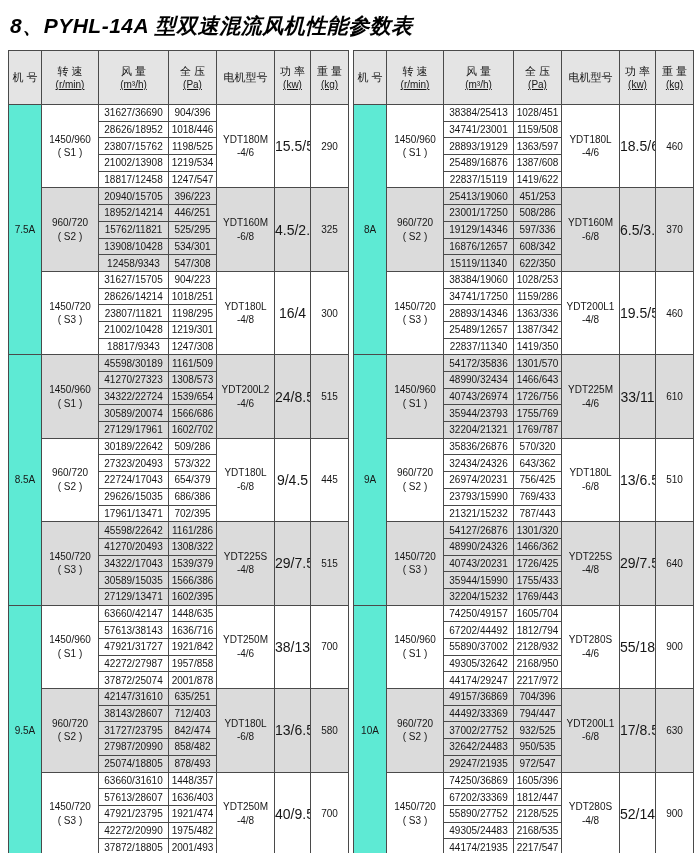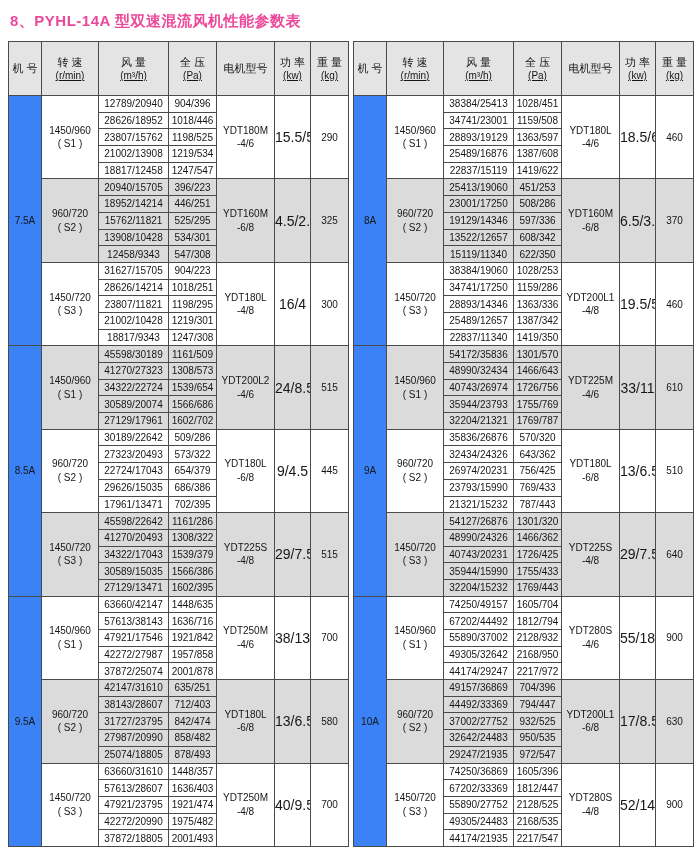--- a/index.html
+++ b/index.html
@@ -3,40 +3,40 @@
 <meta charset="utf-8">
 <style>
   html,body { margin:0; padding:0; background:#ffffff; }
   body {
     width:700px; height:853px; overflow:hidden;
     font-family:"Liberation Sans","DejaVu Sans",sans-serif;
     color:#161616;
   }
   .page { padding:8px 0 0 8px; }
   .title {
-    font-size:15px; font-weight:bold; margin:4px 0 10px 2px;
-    letter-spacing:0.5px; color:#ec4899;
+    font-size:21px; font-weight:bold; margin:4px 0 10px 2px;
+    letter-spacing:0.5px; color:#000000;font-style:italic;
   }
   .tables { display:flex; gap:4px; }
   table.fan-table {
     border-collapse:collapse; table-layout:fixed; width:340px;
     background:#fff;
   }
   table.fan-table th, table.fan-table td {
     border:1px solid #4a4a4a; text-align:center; vertical-align:middle;
     padding:0; overflow:hidden; white-space:nowrap;
   }
   thead th {
     background:#e4e4e4; font-weight:normal; height:53px; line-height:1.3;
   }
   thead th div:first-child { font-size:11px; }
   thead th div.sub { font-size:10px;text-decoration:underline; }
   tbody tr { height:16.7px; }
   tbody td { font-size:10px; }
-  td.machine { font-size:10px; background:#3b82f6; }
+  td.machine { font-size:10px; background:#5eead4; }
   td.speed div, td.motor div { line-height:1.35; }
   td.power { font-size:14px; }
   td.shaded { background:#dbdbdb; }
 </style>
 </head>
 <body>
 
 <div class="page">
   <div class="title">8、PYHL-14A 型双速混流风机性能参数表</div>
   <div class="tables">
@@ -80,21 +80,21 @@
             </th>
           </tr>
         </thead>
         <tbody>
           <tr>
             <td rowspan="15" class="machine">7.5A</td>
             <td rowspan="5" class="speed">
               <div>1450/960</div>
               <div>( S1 )</div>
             </td>
-            <td class="num">12789/20940</td>
+            <td class="num">31627/36690</td>
             <td class="num">904/396</td>
             <td rowspan="5" class="motor">
               <div>YDT180M</div>
               <div>-4/6</div>
             </td>
             <td rowspan="5" class="power">15.5/5.1</td>
             <td rowspan="5" class="weight">290</td>
           </tr>
           <tr>
             <td class="num">28626/18952</td>
@@ -276,21 +276,21 @@
               <div>-4/6</div>
             </td>
             <td rowspan="5" class="power">38/13</td>
             <td rowspan="5" class="weight">700</td>
           </tr>
           <tr>
             <td class="num">57613/38143</td>
             <td class="num">1636/716</td>
           </tr>
           <tr>
-            <td class="num">47921/17546</td>
+            <td class="num">47921/31727</td>
             <td class="num">1921/842</td>
           </tr>
           <tr>
             <td class="num">42272/27987</td>
             <td class="num">1957/858</td>
           </tr>
           <tr>
             <td class="num">37872/25074</td>
             <td class="num">2001/878</td>
           </tr>
@@ -444,21 +444,21 @@
           </tr>
           <tr>
             <td class="num shaded">23001/17250</td>
             <td class="num shaded">508/286</td>
           </tr>
           <tr>
             <td class="num shaded">19129/14346</td>
             <td class="num shaded">597/336</td>
           </tr>
           <tr>
-            <td class="num shaded">13522/12657</td>
+            <td class="num shaded">16876/12657</td>
             <td class="num shaded">608/342</td>
           </tr>
           <tr>
             <td class="num shaded">15119/11340</td>
             <td class="num shaded">622/350</td>
           </tr>
           <tr>
             <td rowspan="5" class="speed">
               <div>1450/720</div>
               <div>( S3 )</div>

